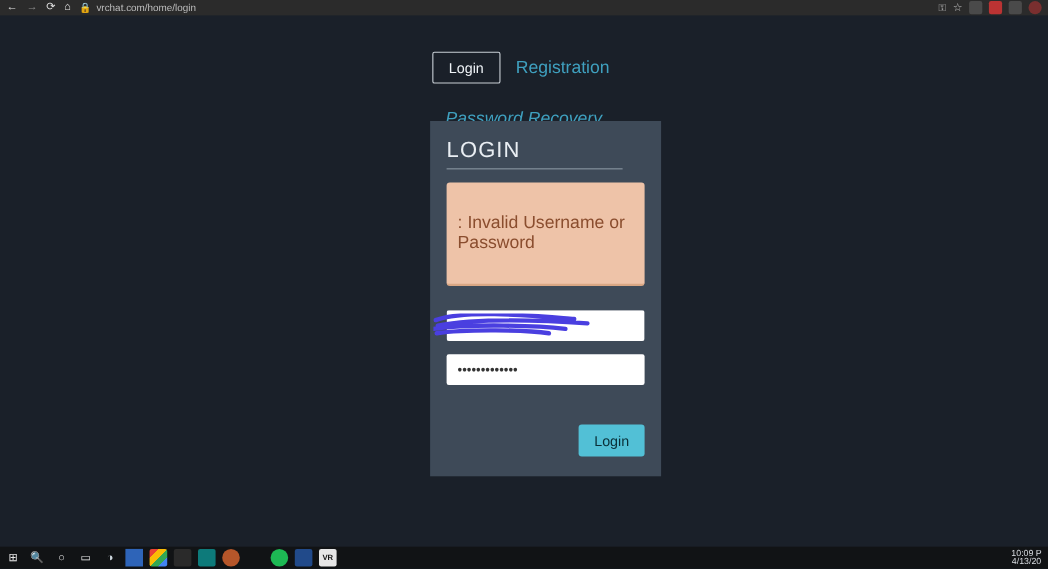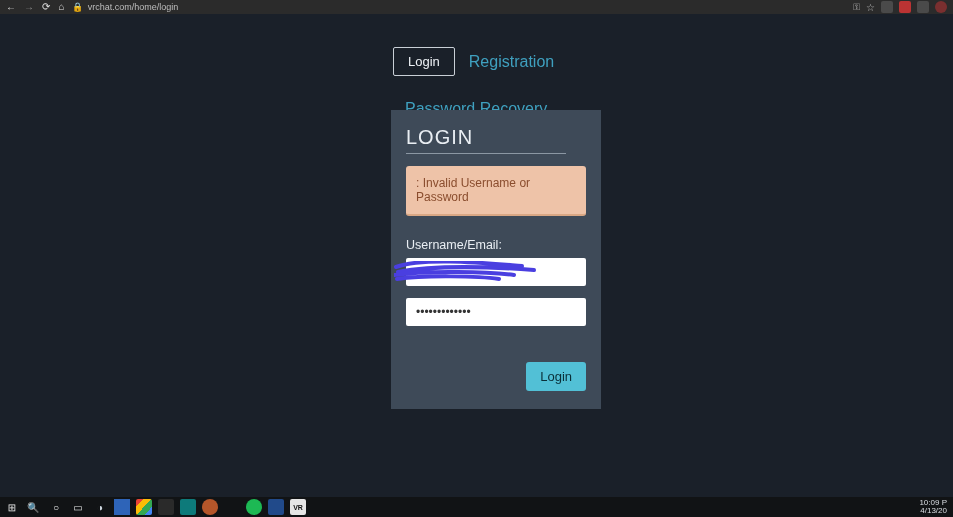--- a/index.html
+++ b/index.html
@@ -61,20 +61,21 @@
   .tab-link {
     color: #3fa0bf;
     font-size: 16px;
     cursor: pointer;
     background: none; border:none; font-family: inherit;
     text-decoration: none;
   }
   .pw-recovery {
     margin-top: 10px;
     margin-left: 12px;
+    font-style: italic;
   }
 
   .panel {
     margin-top: 0px;
     width: 210px;
     background: #3e4a58;
     padding: 16px 15px 18px 15px;
     margin-left: -2px;
     position: absolute;
     left: 0;
@@ -89,22 +90,22 @@
   }
   .panel .title-rule {
     height:1px;
     background:#8b97a3;
     width: 160px;
     margin-bottom: 12px;
   }
   .error-box {
     background: #eec3a8;
     color: #8a4d2e;
-    font-size: 12px;
-    padding: 10px 10px;
+    font-size: 16px;
+    padding: 28px 10px;
     border-radius: 3px;
     margin-bottom: 22px;
     border-bottom: 2px solid #d9a784;
   }
   .field-label {
     font-size: 12.5px;
     color: #e9eef3;
     margin-bottom: 6px;
     display:block;
   }
@@ -171,21 +172,21 @@
   .tb-icon.orange { background:#b5562a; border-radius:50%;}
   .tb-icon.green { background:#1db954; border-radius:50%;}
   .tb-icon.blue { background:#214a8a; border-radius:2px;}
   .tb-icon.vr { background:#e6e6e6; color:#111; font-size:7px; font-weight:bold; border-radius:2px;}
   .tb-icon.steam { color:#cfd8e0;}
   .tb-clock {
     margin-left:auto;
     color:#d9dde2;
     font-size:8px;
     line-height:1.0;
-    text-align:right;
+    text-align:center;
     padding-right:2px;
   }
 </style>
 </head>
 <body>
 
 <div class="chrome-bar">
   <div class="chrome-left">
     <span class="nav-arrow back">←</span>
     <span class="nav-arrow">→</span>
@@ -214,21 +215,20 @@
       <a class="tab-link">Registration</a>
       <a class="tab-link pw-recovery">Password Recovery</a>
     </div>
 
     <div class="panel">
       <h2>LOGIN</h2>
       <div class="title-rule"></div>
 
       <div class="error-box">: Invalid Username or Password</div>
 
-      <label class="field-label">Username/Email:</label>
       <div class="username-wrap">
         <input type="text" class="text-input redacted" value="" style="">
         <svg class="scribble" viewBox="0 0 145 22">
           <path d="M2 6 C 30 -4, 90 2, 128 5 M4 11 C 40 4, 100 6, 140 9 M0 14 C 35 9, 95 11, 120 14 M3 18 C 30 14, 85 15, 105 18" stroke="#4a3fe0" stroke-width="4" fill="none" stroke-linecap="round"></path>
         </svg>
       </div>
 
       <input type="password" class="text-input" value="•••••••••••••" style="">
 
       <button class="login-btn">Login</button>

